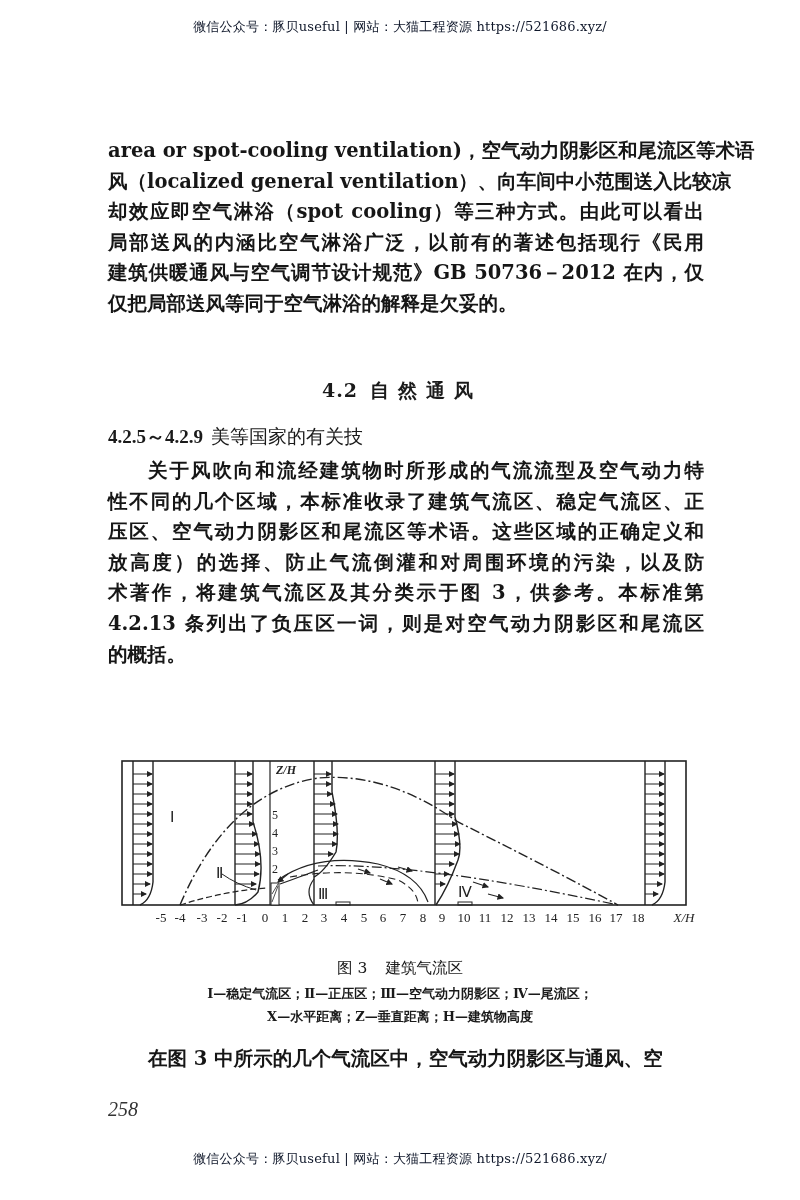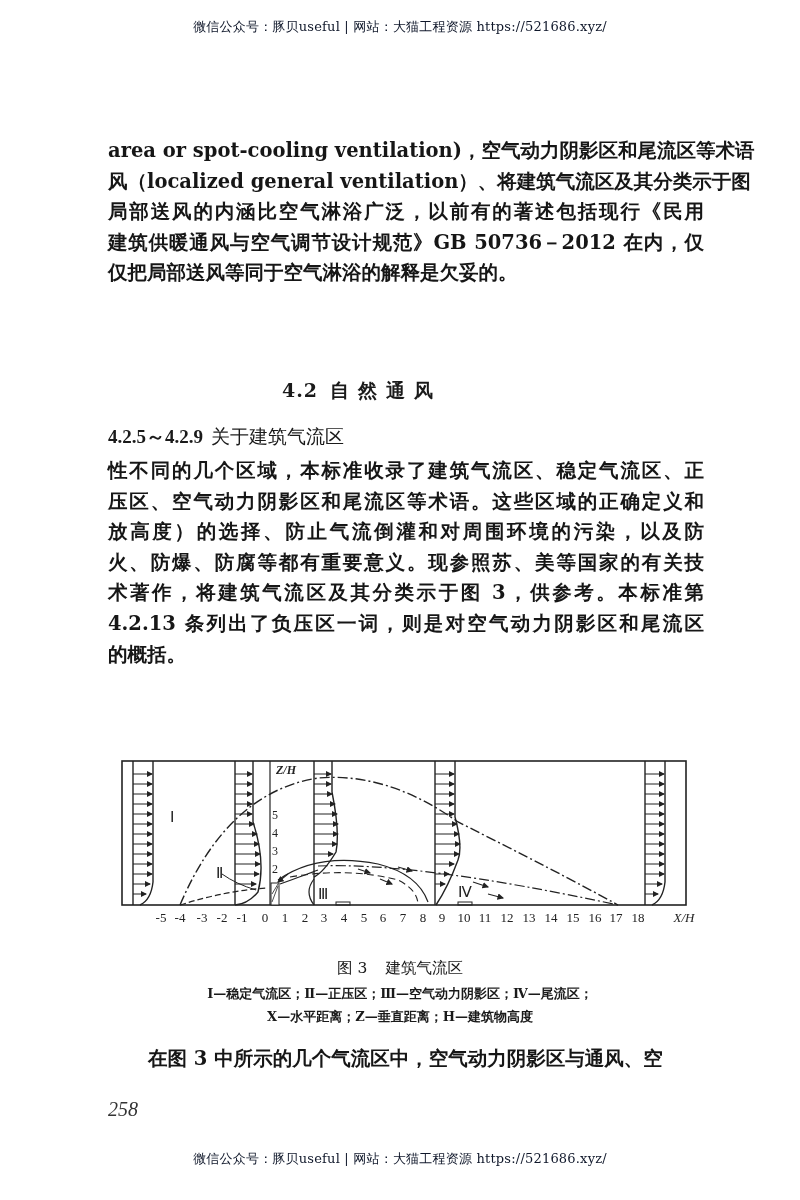--- a/index.html
+++ b/index.html
@@ -16,21 +16,21 @@
   .watermark.bottom { top: 1150px; }
   .body-text {
     position: absolute; left: 108px; width: 596px;
     font-size: 19.5px; line-height: 30.6px; font-weight: bold;
     text-align: justify; text-align-last: justify; color: #161616;
   }
   .body-text .line { display: block; white-space: nowrap; }
   .body-text .line.last { text-align-last: left; }
   .section-title {
     position: absolute; top: 378px; left: 0; width: 724px; text-align: center;
-    font-size: 19px; font-weight: bold; letter-spacing: 1px;
+    font-size: 19px; font-weight: bold; letter-spacing: 1px; padding-left: 40px;
   }
   .section-title .t { letter-spacing: 9px; margin-left: 12px; }
   .clause-head {
     position: absolute; top: 424px; left: 108px; font-size: 19px; font-weight: bold;
   }
   .clause-head .num { font-family: Liberation Serif, serif; margin-right: 8px; }
   .clause-head .ttl { font-weight: normal; }
   .indent { padding-left: 40px; }
   .figure { position: absolute; left: 118px; top: 752px; width: 590px; height: 190px; }
   .fig-caption { position: absolute; top: 958px; left: 0; width: 800px; text-align: center; font-size: 15.5px; font-weight: normal; }
@@ -43,39 +43,40 @@
     font-family: "Liberation Serif", serif; color: #333;
   }
 </style>
 </head>
 <body>
 
 <div class="watermark top">微信公众号：豚贝useful | 网站：大猫工程资源 https://521686.xyz/</div>
 
 <div class="body-text" style="top:136px;">
   <span class="line">area or spot-cooling ventilation)，空气动力阴影区和尾流区等术语</span>
-  <span class="line">风（localized general ventilation）、将建筑气流区及其分类示于图</span>
+  <span class="line">风（localized general ventilation）、向车间中小范围送入比较凉</span>
+  <span class="line">却效应即空气淋浴（spot cooling）等三种方式。由此可以看出</span>
   <span class="line">局部送风的内涵比空气淋浴广泛，以前有的著述包括现行《民用</span>
   <span class="line">建筑供暖通风与空气调节设计规范》GB 50736－2012 在内，仅</span>
   <span class="line last">仅把局部送风等同于空气淋浴的解释是欠妥的。</span>
 </div>
 
 <div class="section-title">
   <span>4.2</span><span class="t">自然通风</span>
 </div>
 
 <div class="clause-head">
-  <span class="num">4.2.5～4.2.9</span><span class="ttl">关于建筑气流区</span>
+  <span class="num">4.2.5～4.2.9</span><span class="ttl">美等国家的有关技</span>
 </div>
 
 <div class="body-text" style="top:456px;">
+  <span class="line indent">关于风吹向和流经建筑物时所形成的气流流型及空气动力特</span>
   <span class="line">性不同的几个区域，本标准收录了建筑气流区、稳定气流区、正</span>
   <span class="line">压区、空气动力阴影区和尾流区等术语。这些区域的正确定义和</span>
   <span class="line">放高度）的选择、防止气流倒灌和对周围环境的污染，以及防</span>
-  <span class="line">火、防爆、防腐等都有重要意义。现参照苏、美等国家的有关技</span>
   <span class="line">术著作，将建筑气流区及其分类示于图 3，供参考。本标准第</span>
   <span class="line">4.2.13 条列出了负压区一词，则是对空气动力阴影区和尾流区</span>
   <span class="line last">的概括。</span>
 </div>
 
 <div class="figure">
   <svg width="590" height="190" viewBox="0 0 590 190" xmlns="http://www.w3.org/2000/svg">
     <defs>
       <marker id="ah" markerWidth="6" markerHeight="6" refX="5" refY="3" orient="auto">
         <path d="M0,0 L6,3 L0,6 Z" fill="#222"></path>

